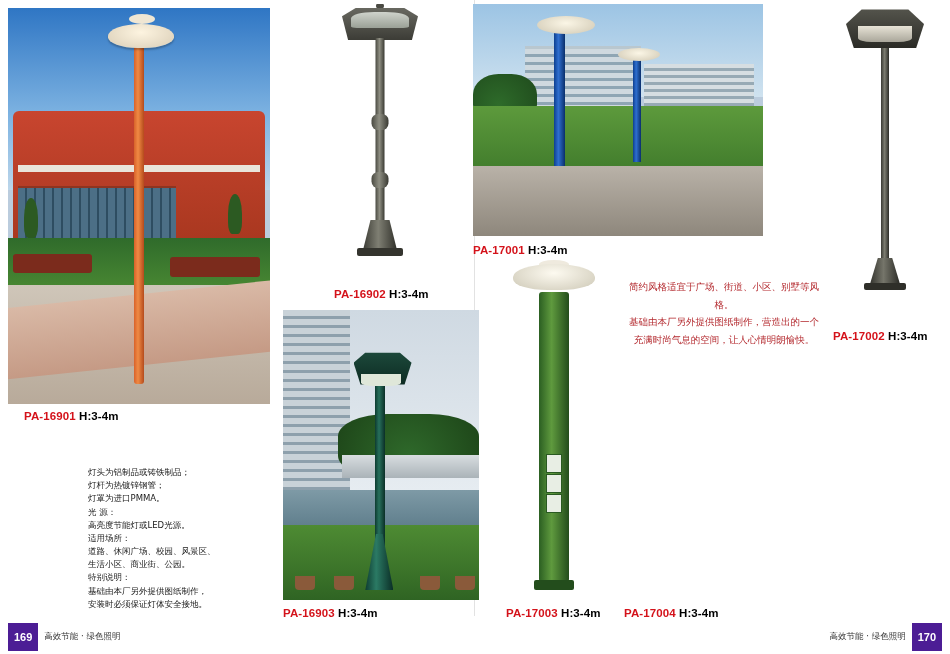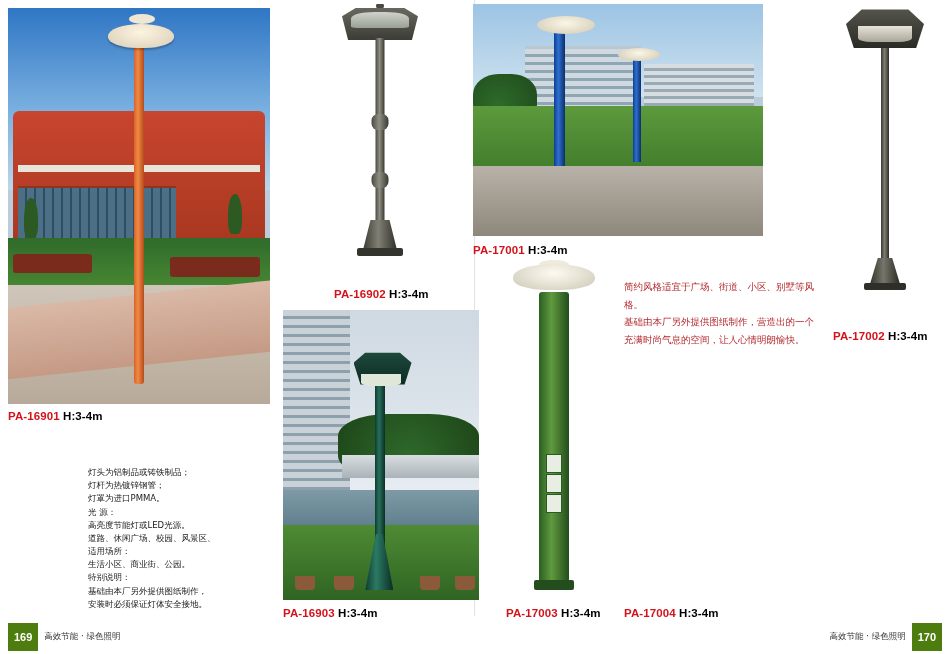--- a/index.html
+++ b/index.html
@@ -293,32 +293,33 @@
     font-family: "DejaVu Sans", sans-serif;
   }
   .desc-text {
     position: absolute;
     left: 624px; top: 278px;
     width: 200px;
     font-size: 9.5px;
     line-height: 1.85;
     color: #b3282d;
     font-family: "DejaVu Sans", sans-serif;
+    text-align: center;
   }
 
   
   .folio {
     position: absolute;
     bottom: 8px;
     height: 18px;
     display: flex;
     align-items: center;
   }
   .folio-num {
-    background: #4d7c0f;
+    background: #4c1d95;
     color: #fff;
     font-size: 11px;
     font-weight: bold;
     padding: 8px 6px;
     font-family: "Liberation Sans", sans-serif;
   }
   .folio-txt {
     font-size: 8.5px;
     color: #333;
     margin: 0 6px;
@@ -346,21 +347,21 @@
     <div class="plaza"></div>
     <div class="path"></div>
     <div class="shrub" style="left:2%; top:62%; width:30%;"></div>
     <div class="shrub" style="left:62%; top:63%; width:34%;"></div>
     <div class="tree" style="left:6%; top:48%;"></div>
     <div class="tree" style="left:84%; top:47%;"></div>
     <div class="pole"></div>
     <div class="head"></div>
     <div class="head-top"></div>
   </div>
-  <div class="caption" style="left:8px; top:410px;">
+  <div class="caption" style="left:24px; top:410px;">
     <span class="code">PA-16901</span>
     <span class="spec">H:3-4m</span>
   </div>
 
   <div class="photo" id="photo-16902">
     <div class="finial"></div>
     <div class="shade"></div>
     <div class="shade-in"></div>
     <div class="mast"></div>
     <div class="knuckle" style="top:110px;"></div>
@@ -441,22 +442,22 @@
     <span class="code">PA-17004</span>
     <span class="spec">H:3-4m</span>
   </div>
 
   <div class="spec-text">
     <div>灯头为铝制品或铸铁制品；</div>
     <div>灯杆为热镀锌钢管；</div>
     <div>灯罩为进口PMMA。</div>
     <div>光  源：</div>
     <div>高亮度节能灯或LED光源。</div>
+    <div>适用场所：</div>
     <div>道路、休闲广场、校园、风景区、</div>
-    <div>适用场所：</div>
     <div>生活小区、商业街、公园。</div>
     <div>特别说明：</div>
     <div>基础由本厂另外提供图纸制作，</div>
     <div>安装时必须保证灯体安全接地。</div>
   </div>
 
   <div class="desc-text">
     <div>简约风格适宜于广场、街道、小区、别墅等风格。</div>
     <div>基础由本厂另外提供图纸制作，营造出的一个</div>
     <div>充满时尚气息的空间，让人心情明朗愉快。</div>

